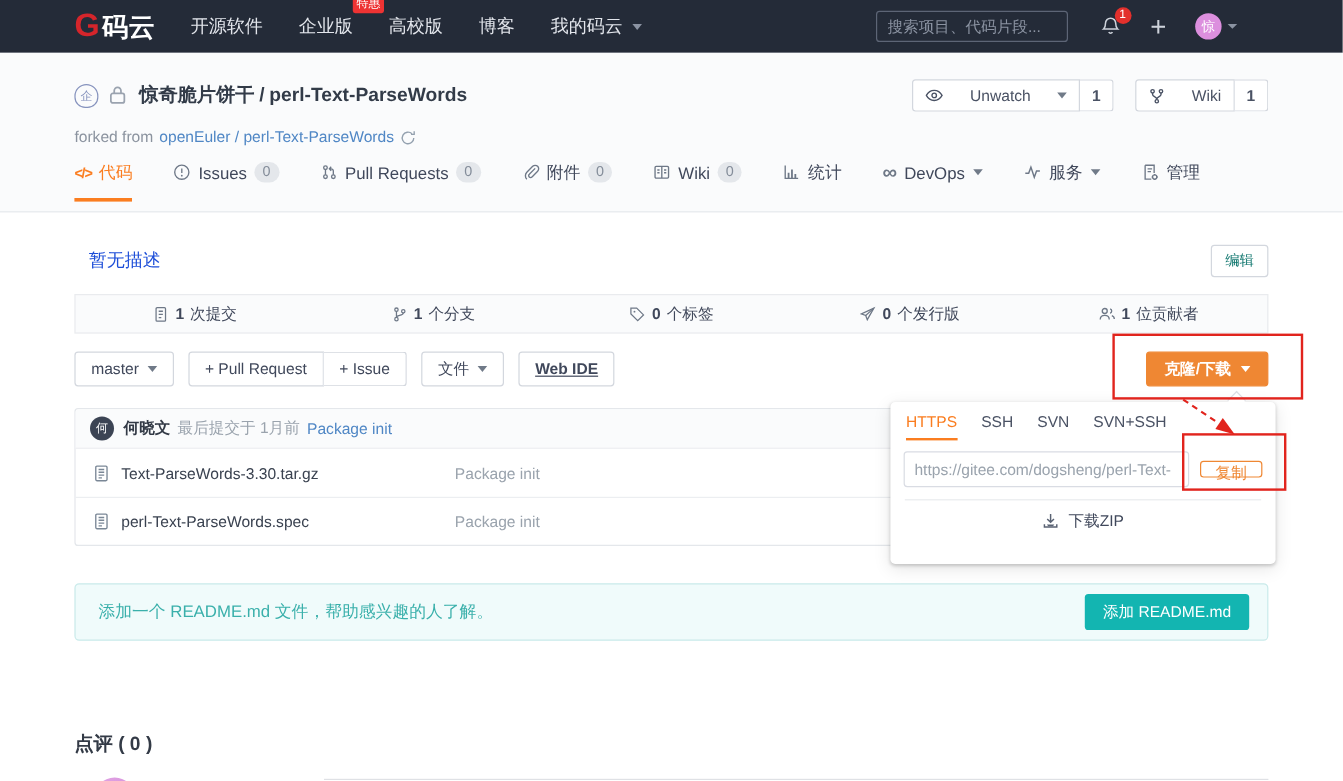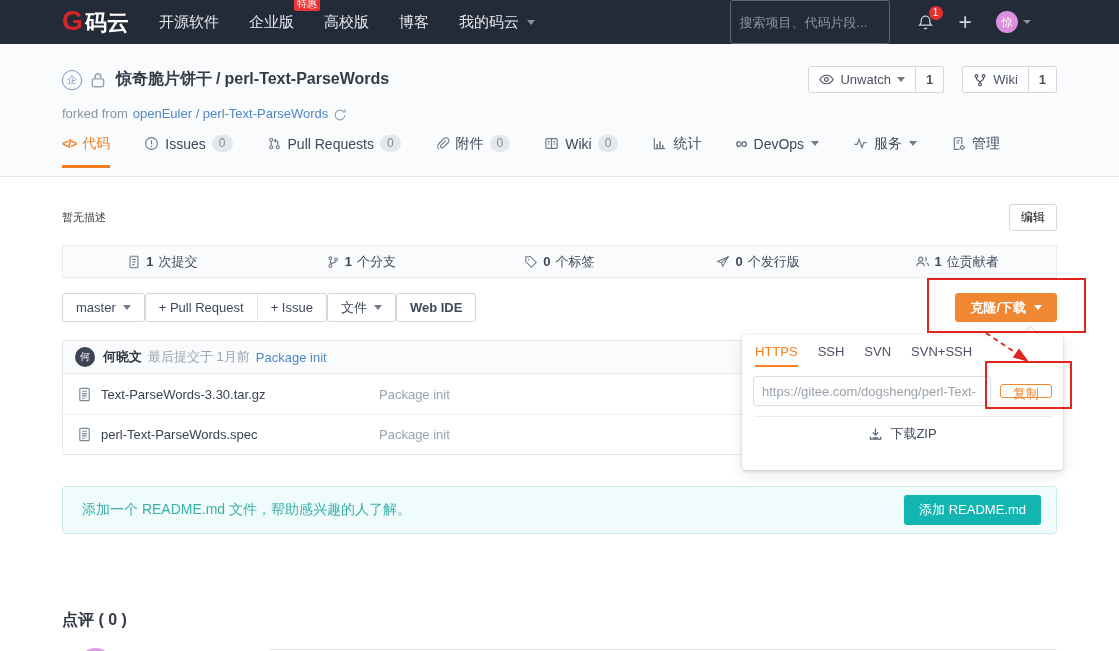--- a/index.html
+++ b/index.html
@@ -15,21 +15,21 @@
   .navbar { position:absolute; left:0; top:0; width:1119px; height:44px; background:#242b38;
             display:flex; align-items:center; padding-left:62px; }
   .logo { display:flex; align-items:baseline; cursor:pointer; }
   .logo-g { color:#d5252b; font-size:27px; font-weight:900; letter-spacing:-1px; }
   .logo-txt { color:#fff; font-size:22px; font-weight:700; margin-left:3px; }
   .nav-links { display:flex; align-items:center; gap:30px; margin-left:30px; }
   .nav-links a { color:#e3e6ec; font-size:15px; position:relative; padding:10px 0; }
   .tehui { position:absolute; top:-6px; right:-26px; background:#ee3333; color:#fff;
            font-size:10px; line-height:12px; padding:1px 3px; border-radius:2px; font-weight:400; }
   .nav-right { margin-left:auto; margin-right:88px; display:flex; align-items:center; }
-  .search-input { width:160px; height:44px; background:transparent; border:1px solid #5d6576;
+  .search-input { width:160px; height:26px; background:transparent; border:1px solid #5d6576;
                   border-radius:3px; color:#c7ccd6; font-size:13px; padding:0 9px; outline:none; }
   .search-input::placeholder { color:#8b93a2; }
   .bell-wrap { position:relative; margin-left:27px; color:#cdd2da; cursor:pointer; }
   .bell-badge { position:absolute; top:-7px; right:-9px; background:#e3302c; color:#fff; font-size:10px;
                 min-width:14px; height:14px; line-height:14px; border-radius:8px; text-align:center; padding:0 3px; }
   .plus-btn { margin-left:25px; color:#cdd2da; font-size:23px; font-weight:300; line-height:20px; cursor:pointer; }
   .avatar-wrap { margin-left:24px; display:flex; align-items:center; gap:5px; cursor:pointer; }
   .avatar { width:22px; height:22px; border-radius:50%; background:#dc8fde; color:#fff; font-size:11px;
             display:flex; align-items:center; justify-content:center; }
   .avatar-wrap .caret { color:#8b93a2; border-top-width:4px; }
@@ -39,21 +39,21 @@
                  border-bottom:1px solid #e6e9ed; padding:22px 62px 0 62px; }
   .title-row { display:flex; align-items:center; }
   .ent-icon { width:20px; height:20px; border:1.5px solid #8592bd; border-radius:50% 50% 45% 45%;
               color:#8592bd; font-size:10px; display:inline-flex; align-items:center; justify-content:center; }
   .lock-icon { margin-left:7px; color:#9aa3af; }
   .repo-title { margin-left:9px; font-size:16px; font-weight:700; color:#323b48; }
   .title-sep { margin:0 4px; font-weight:700; }
   .title-btns { margin-left:auto; display:flex; gap:18px; }
   .btn-group { display:flex; font-size:13px; color:#4a5264; }
   .btn-group .seg { background:#fff; border:1px solid #d3d7de; padding:4px 10px; display:flex;
-                    align-items:center; gap:6px; cursor:pointer; height:27px; }
+                    align-items:center; gap:22px; cursor:pointer; height:27px; }
   .btn-group .seg:first-child { border-radius:3px 0 0 3px; }
   .btn-group .seg:last-child { border-radius:0 3px 3px 0; border-left:none; font-weight:700; }
   .btn-group .caret { color:#707a88; }
   .forked-row { margin-top:13px; font-size:13px; color:#8b939f; display:flex; align-items:center; gap:5px; }
   .forked-row a { color:#5087c5; }
   .sync-icon { color:#93a0ae; }
 
   .tabs-row { margin-top:13px; display:flex; gap:34px; }
   .tab { display:flex; align-items:center; gap:6px; font-size:14px; color:#40485b;
          padding-bottom:12px; border-bottom:3px solid transparent; }
@@ -62,39 +62,39 @@
   .tab.active .tab-ic { color:#fa7d20; }
   .code-glyph { font-size:12px; font-weight:700; letter-spacing:-1px; }
   .count-pill { background:#e4e7eb; color:#848d9a; font-size:12px; line-height:17px;
                 padding:0 7px; border-radius:9px; }
   .devops-glyph { font-size:17px; font-weight:700; line-height:14px; }
   .tab .caret { color:#707a88; margin-left:1px; }
 
   
   .main { position:absolute; left:0; top:178px; width:1119px; padding:0 62px; }
   .desc-row { margin-top:26px; display:flex; align-items:center; }
-  .desc-text { font-size:11px; color:#404040; }
+  .desc-text { font-size:15px; color:#1d4ed8;margin-left:12px; }
   .edit-btn { margin-left:auto; background:#fff; border:1px solid #d3d7de; border-radius:3px;
-              font-size:12px; color:#000000; padding:4px 11px; cursor:pointer; }
+              font-size:12px; color:#0f766e; padding:4px 11px; cursor:pointer; }
 
   .stats-bar { margin-top:14px; height:33px; background:#fafbfc; border:1px solid #e9ebee;
                display:flex; }
   .stat { flex:1; display:flex; align-items:center; justify-content:center; gap:5px;
           font-size:13px; color:#40485b; }
   .stat svg { color:#6e7887; }
   .stat b { font-weight:700; }
 
-  .action-row { margin-top:15px; display:flex; align-items:center; }
+  .action-row { margin-top:15px; display:flex; align-items:center; gap:12px; }
   .btn { background:#fff; border:1px solid #d3d7de; border-radius:3px; height:29px; font-size:13px;
          color:#40485b; display:inline-flex; align-items:center; gap:7px; padding:0 13px; cursor:pointer; }
   .btn .caret { color:#707a88; }
   .joined { display:inline-flex; }
   .joined .btn:first-child { border-radius:3px 0 0 3px; }
   .joined .btn:last-child { border-radius:0 3px 3px 0; border-left:1px solid #e2e5ea; margin-left:-1px; }
-  .webide { font-weight:700; }
+  .webide { font-weight:700;text-decoration:underline; }
   .clone-btn { margin-left:auto; background:#ef8733; border:1px solid #ef8733; color:#fff;
                font-weight:700; height:29px; border-radius:3px; display:inline-flex; align-items:center;
                gap:8px; padding:0 14px; font-size:13px; cursor:pointer; }
   .clone-btn .caret { color:#fff; }
 
   .repo-box { margin-top:18px; border:1px solid #e4e7eb; border-radius:3px; }
   .commit-bar { height:33px; background:#fafbfc; border-bottom:1px solid #e4e7eb;
                 display:flex; align-items:center; padding:0 12px; font-size:13px; border-radius:3px 3px 0 0; }
   .commit-avatar { width:20px; height:20px; border-radius:50%; background:#3c4454; color:#fff;
                    font-size:10px; display:flex; align-items:center; justify-content:center; }

